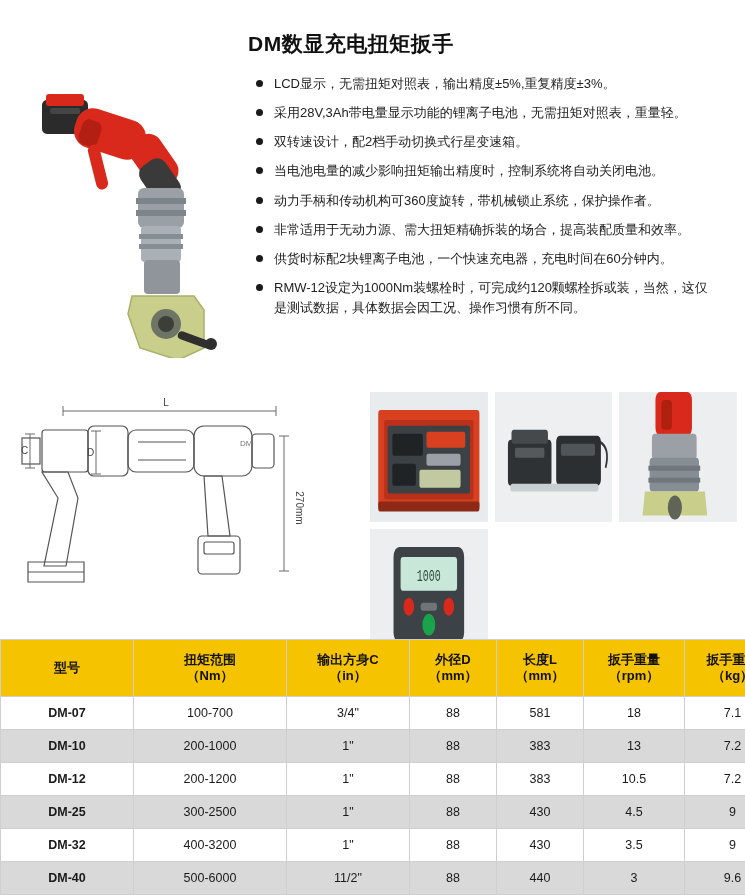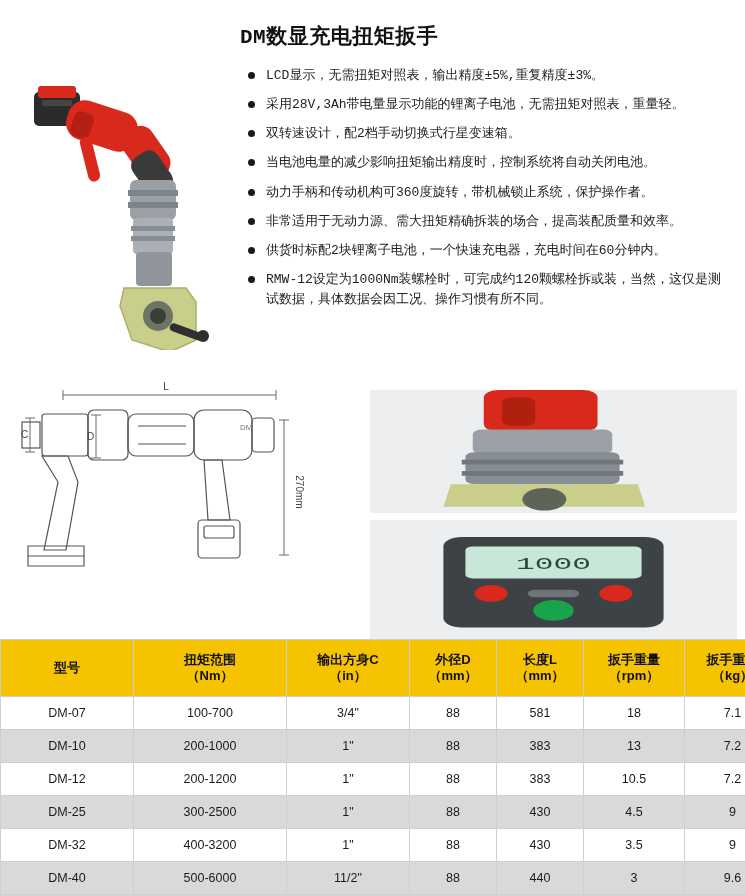--- a/index.html
+++ b/index.html
@@ -13,22 +13,21 @@
     font-family: "Liberation Sans", sans-serif;
     color: #1a1a1a;
     position: relative;
     overflow: hidden;
   }
 
   
   .top {
     display: flex;
     height: 370px;
-    padding: 0;
-    font-family: Liberation Mono, monospace;
+    padding: 8px;
   }
   .hero-img {
     width: 230px;
     position: relative;
     flex: none;
   }
   .hero-canvas {
     position: absolute;
     left: 20px;
     top: 40px;
@@ -79,21 +78,21 @@
     box-sizing: border-box;
   }
   .drawing {
     width: 310px;
     flex: none;
     position: relative;
   }
   .photos {
     flex: 1;
     display: grid;
-    grid-template-columns: 1fr;
+    grid-template-columns: 1fr 1fr 1fr;
     grid-template-rows: 1fr 1fr;
     gap: 7px;
     padding-top: 6px;
     padding-bottom: 8px;
     box-sizing: border-box;
     margin-left: 44px;
   }
   .photo {
     background: #eceff1;
     position: relative;
@@ -121,21 +120,21 @@
   }
   .spec-table td {
     text-align: center;
     font-size: 12.5px;
     border: 1px solid #cfcfcf;
     padding: 7px 2px;
     height: 18px;
   }
   .spec-table tr.odd td { background: #ffffff; }
   .spec-table tr.even td { background: #d9d9d9; }
-  .spec-table td.model { font-weight: normal; margin-top: 44px; }
+  .spec-table td.model { font-weight: bold; margin-top: 44px; }
 </style>
 </head>
 <body>
 
 <div class="top">
 
   <div class="hero-img">
     <svg class="hero-canvas" viewBox="0 0 210 310">
 
       <g>

